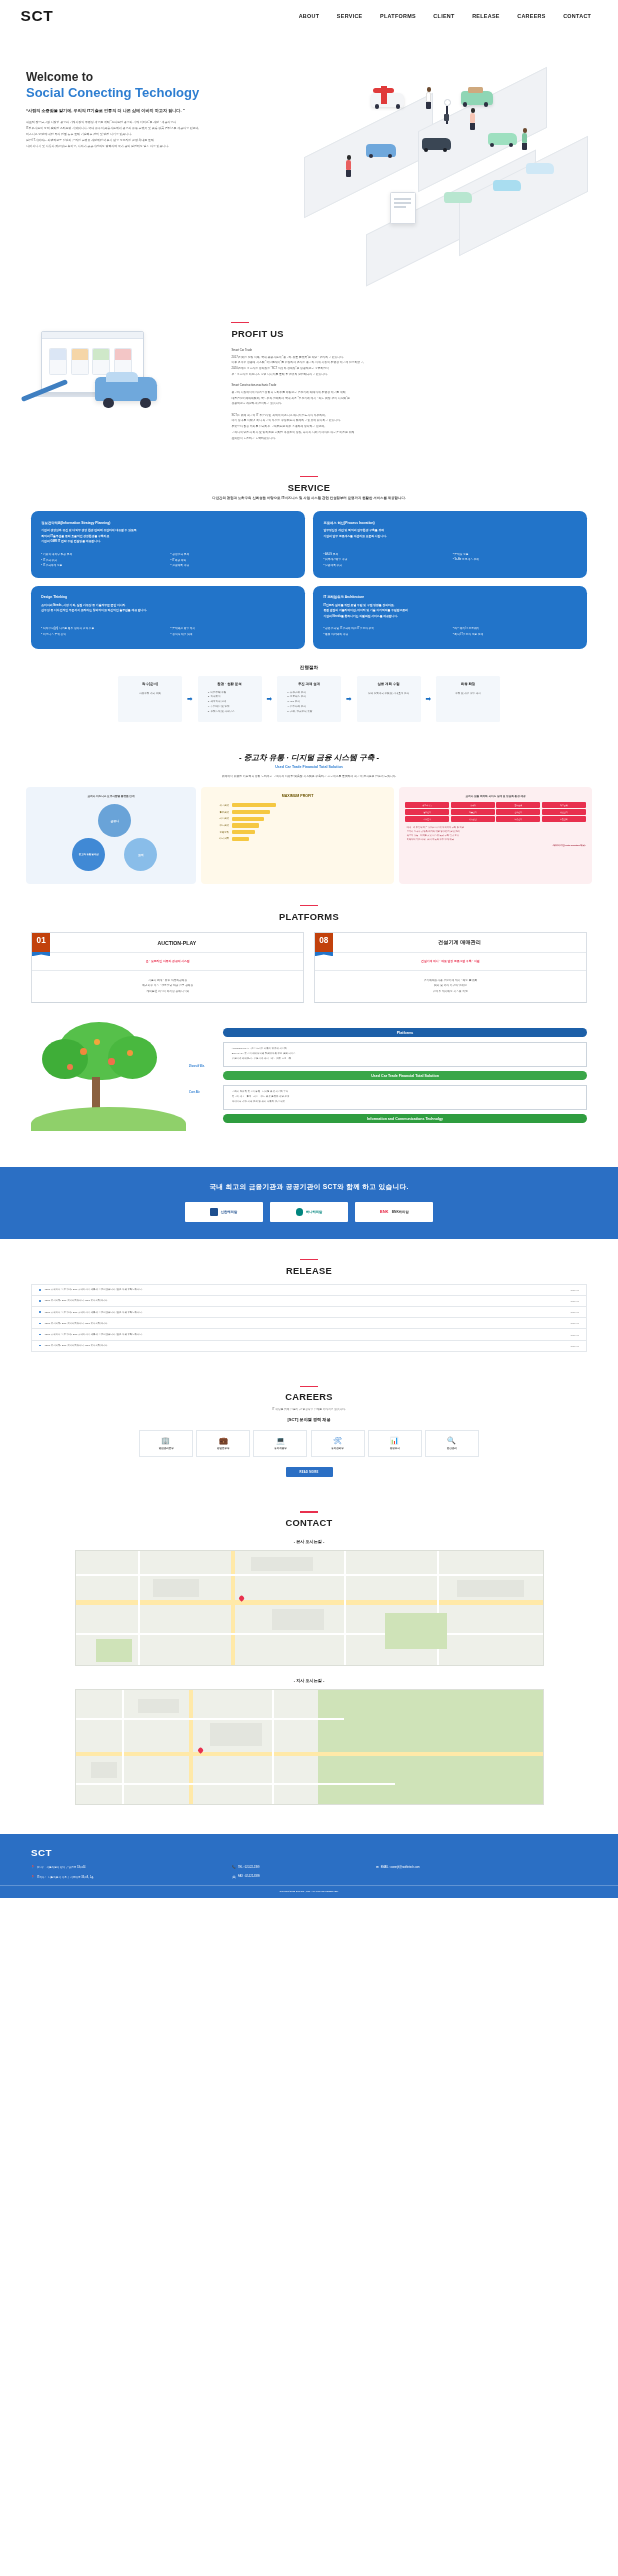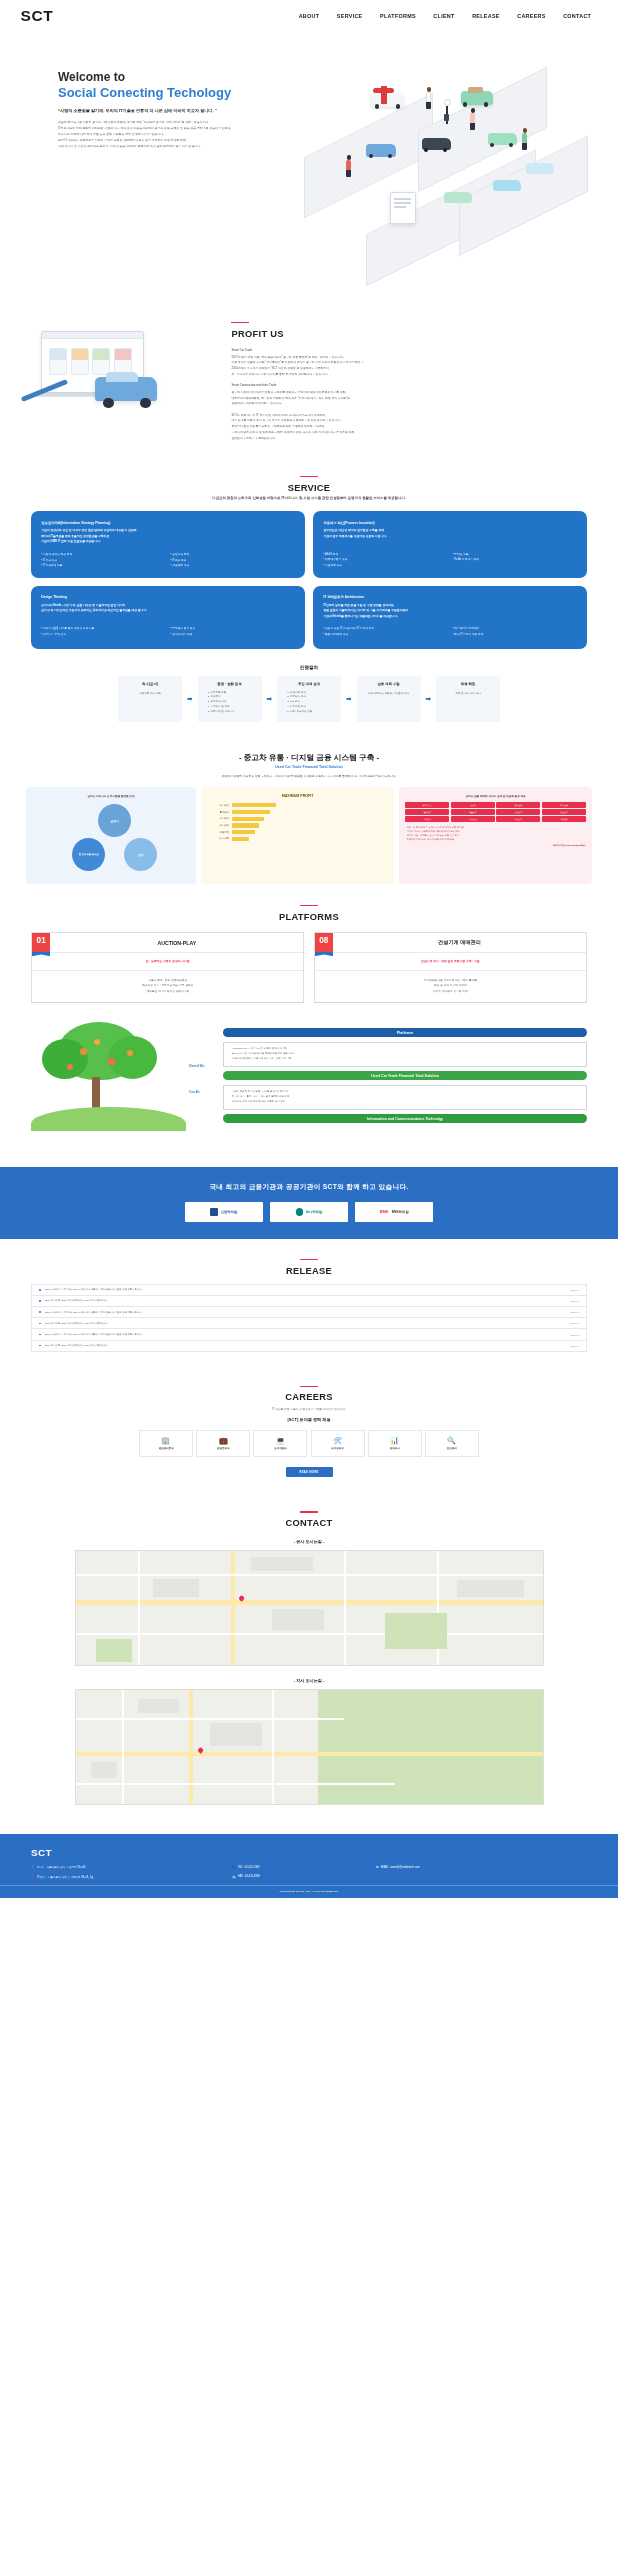--- a/index.html
+++ b/index.html
@@ -23,21 +23,21 @@
     font-size:15.5px; font-weight:bold; letter-spacing:0.5px;
     color:#1a1a1a; font-family:"Liberation Sans",sans-serif;
   }
   .nav { margin-left:auto; display:flex; gap:17.5px; padding-right:6.2px; }
   .nav a {
     font-size:5.4px; font-weight:bold; color:#222;
     text-decoration:none; letter-spacing:0.3px;
   }
 
   
-  .hero { position:relative; height:258px; padding:0 0 0 26px;margin-left:32px; }
+  .hero { position:relative; height:258px; padding:0 0 0 26px; }
   .hero-h1 { font-size:12px; color:#2b2b2b; font-weight:600; margin-top:9.3px; }
   .hero-h2 { font-size:13px; color:#2e7ed1; font-weight:bold; margin-top:1px; }
   .hero-quote {
     font-size:4.1px; font-weight:bold; color:#222; margin-top:8.2px; line-height:1.6;
     max-width:247px;
   }
   .hero-body {
     font-size:2.9px; color:#555; line-height:2.1; margin-top:3.6px; max-width:242px;
   }
   .hero-art { position:absolute; right:10.3px; top:5.2px; width:319px; height:237px; }
@@ -107,21 +107,21 @@
   }
   .proc-box .ph { font-size:3.4px; font-weight:bold; color:#222; margin-bottom:4.6px;}
   .proc-box .pi { font-size:2.5px; color:#555; line-height:1.95; text-align:left; padding-left:6.2px;}
   .proc-box .pc { font-size:2.5px; color:#555; line-height:1.9; margin-top:6.2px;}
   .arrow {
     width:15.5px; display:flex; align-items:center; justify-content:center;
     color:#1a6fc4; font-size:6.7px; font-weight:bold;
   }
 
   
-  .ucs-title { text-align:center; font-size:7.7px; font-weight:bold; color:#1b1b1b; margin-top:17.5px;}
+  .ucs-title { text-align:center; font-size:7.7px; font-weight:bold; color:#1b1b1b; margin-top:17.5px;font-style:italic;}
   .ucs-sub { text-align:center; font-size:3.6px; color:#2e7ed1; font-weight:bold; margin-top:2.6px;}
   .ucs-desc { text-align:center; font-size:2.8px; color:#555; margin-top:4.6px; line-height:1.9;}
   .ucs-panels { display:flex; gap:5.2px; padding:8.2px 26px 0; }
   .panel { border-radius:4.1px; padding:6.2px; }
   .panel-blue { background:#eef4fb; width:170px; }
   .panel-yellow { background:#fff9ea; flex:1; }
   .panel-pink { background:#fdeff1; flex:1; }
   .panel-h { font-size:2.6px; font-weight:bold; color:#444; text-align:center; margin-bottom:4.6px;}
   .venn { position:relative; height:76px; }
   .vc {
@@ -135,21 +135,21 @@
   .mp-bar { height:4.1px; background:#f5c842; border-radius:1px; }
   .pk-grid { display:grid; grid-template-columns:repeat(4,1fr); gap:1.5px; }
   .pk-cell { background:#e8304e; color:#fff; font-size:1.9px; padding:1.5px 1px; border-radius:1px; text-align:center; line-height:1.4;}
   .pk-note { font-size:2.2px; color:#a3243a; line-height:1.8; margin-top:3.6px; }
 
   
   .pf-cards { display:flex; gap:9.3px; padding:10.3px 31px 0; }
   .pf-card { flex:1; border:0.5px solid #dadfe5; border-bottom:1.5px solid #cfd6dd; }
   .pf-head { display:flex; align-items:stretch; border-bottom:0.5px solid #e6eaee; }
   .pf-num {
-    background:#ef4444; color:#fff; font-size:8.2px; font-weight:bold;
+    background:#c2410c; color:#fff; font-size:8.2px; font-weight:bold;
     padding:3.1px 4.6px 7.2px; position:relative;
   }
   .pf-num:after {
     content:""; position:absolute; left:0; bottom:-4.1px; width:100%; height:4.6px;
     background:#2274c9; clip-path:polygon(0 0,100% 0,100% 100%,50% 60%,0 100%);
   }
   .pf-name { flex:1; display:flex; align-items:center; justify-content:center;
     font-size:5.2px; font-weight:bold; color:#1b1b1b; }
   .pf-tag { text-align:center; font-size:2.8px; color:#e8304e; font-weight:bold;
     padding:5.7px 3.1px 6.2px; line-height:1.9; border-bottom:0.5px solid #e6eaee;}

